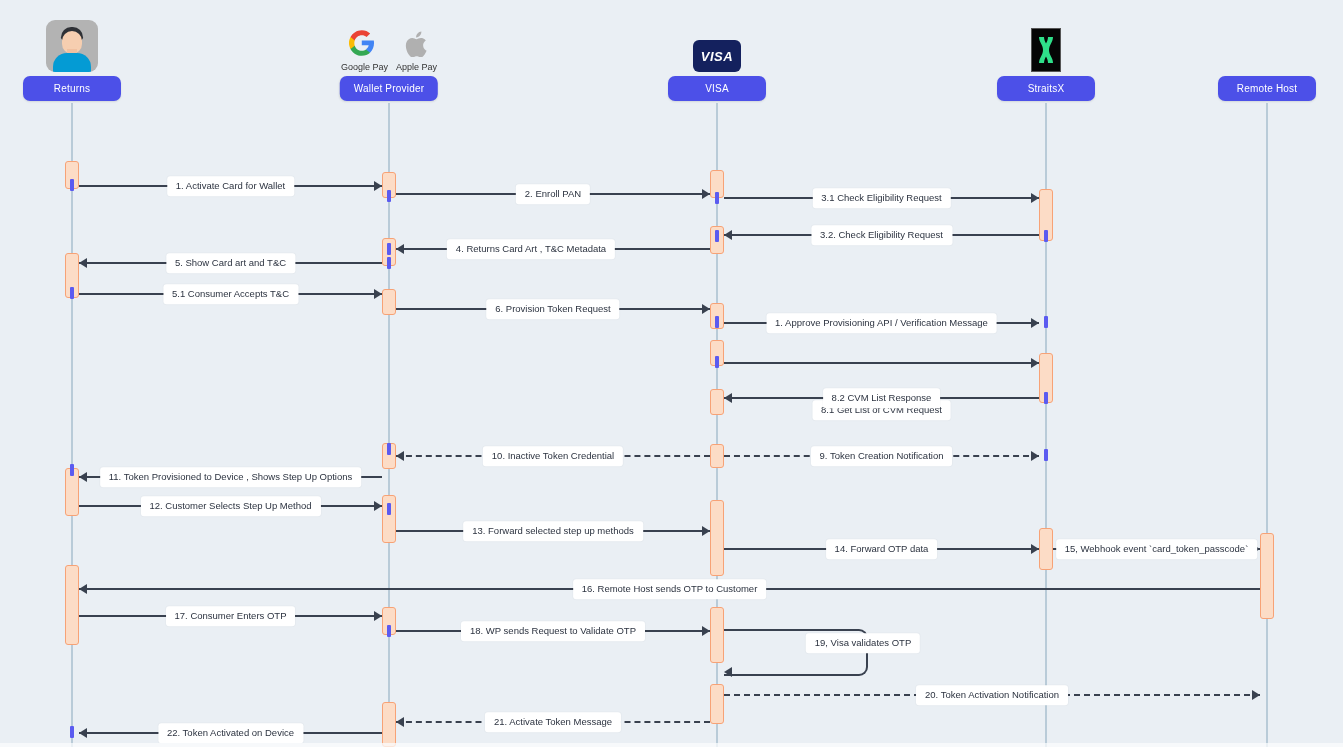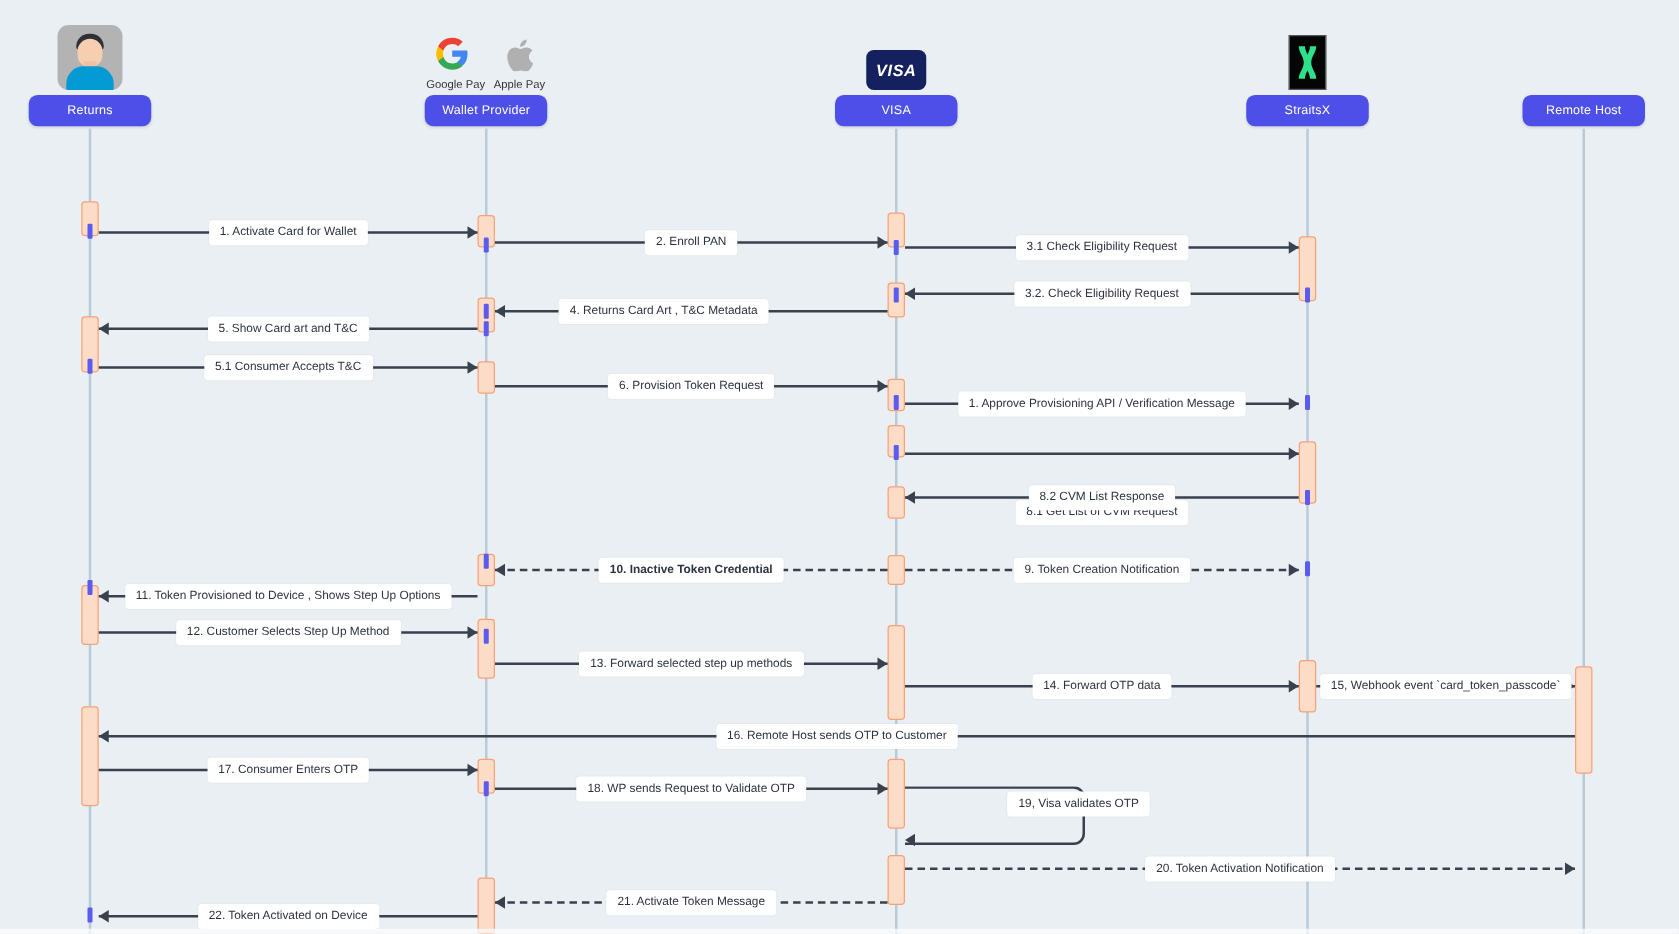--- a/index.html
+++ b/index.html
@@ -24,21 +24,21 @@
   .actor-icons{height:64px;display:flex;align-items:flex-end;justify-content:center;gap:12px;margin-bottom:4px;}
 
   
   .avatar{width:52px;height:52px;border-radius:9px;background:#b3b3b3;position:relative;overflow:hidden;}
   .avatar .hair{position:absolute;left:15px;top:7px;width:22px;height:13px;border-radius:11px 11px 3px 3px;background:#2f3136;}
   .avatar .face{position:absolute;left:16px;top:11px;width:20px;height:23px;border-radius:10px;background:#f6ceb0;}
   .avatar .body{position:absolute;left:7px;top:33px;width:38px;height:22px;border-radius:14px 14px 0 0;background:#049bd4;}
   .avatar .neck{position:absolute;left:21px;top:29px;width:10px;height:7px;background:#f0c0a0;}
 
   
-  .wicon{width:42px;text-align:left;}
+  .wicon{width:42px;text-align:right;}
   .wicon .glyph{height:34px;display:flex;align-items:center;justify-content:center;}
   .wicon .cap{font-size:9px;color:#333;margin-top:2px;white-space:nowrap;}
 
   
   .visa-card{
     width:48px;height:32px;border-radius:6px;background:#14215e;
     display:flex;align-items:center;justify-content:center;
     color:#fff;font-style:italic;font-weight:bold;font-size:13px;
     letter-spacing:.5px;font-family:"Liberation Sans",sans-serif;
   }
@@ -199,21 +199,21 @@
     <div class="arrow r" style="top: 358px; left: 1031px;"></div>
     <div class="msg-label" style="left: 881.5px; top: 363px; margin-top: 47px;">8.1 Get List of CVM Request</div>
     <div class="msg-line" style="left: 724px; width: 315px; top: 397px;"></div>
     <div class="arrow l" style="top: 393px; left: 724px;"></div>
     <div class="msg-label" style="left: 881.5px; top: 398px;">8.2 CVM List Response</div>
     <div class="msg-line dashed" style="left: 724px; width: 315px; top: 455px;"></div>
     <div class="arrow r" style="top: 451px; left: 1031px;"></div>
     <div class="msg-label" style="left: 881.5px; top: 456px;">9.  Token Creation Notification</div>
     <div class="msg-line dashed" style="left: 396px; width: 314px; top: 455px;"></div>
     <div class="arrow l" style="top: 451px; left: 396px;"></div>
-    <div class="msg-label" style="left: 553px; top: 456px; font-weight: bold;">10.  Inactive Token Credential</div>
+    <div class="msg-label" style="left: 553px; top: 456px;">10.  Inactive Token Credential</div>
     <div class="msg-line" style="left: 79px; width: 303px; top: 476px;"></div>
     <div class="arrow l" style="top: 472px; left: 79px;"></div>
     <div class="msg-label" style="left: 230.5px; top: 477px;">11.  Token Provisioned to Device , Shows Step Up Options</div>
     <div class="msg-line" style="left: 79px; width: 303px; top: 505px;"></div>
     <div class="arrow r" style="top: 501px; left: 374px;"></div>
     <div class="msg-label" style="left: 230.5px; top: 506px;">12.  Customer Selects Step Up Method</div>
     <div class="msg-line" style="left: 396px; width: 314px; top: 530px;"></div>
     <div class="arrow r" style="top: 526px; left: 702px;"></div>
     <div class="msg-label" style="left: 553px; top: 531px;">13.  Forward selected step up methods</div>
     <div class="msg-line" style="left: 724px; width: 315px; top: 548px;"></div>

